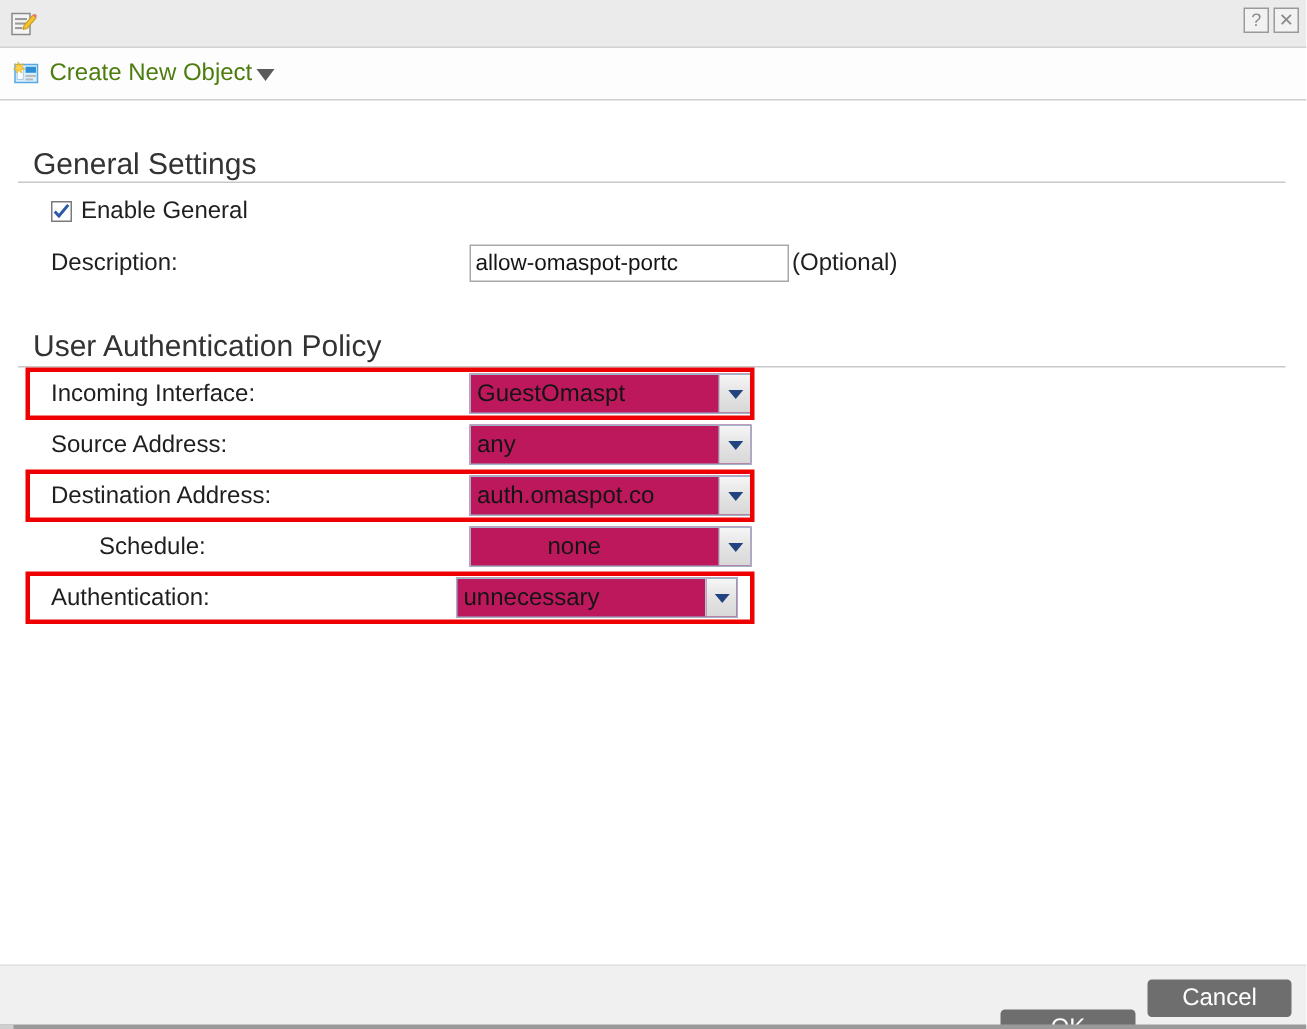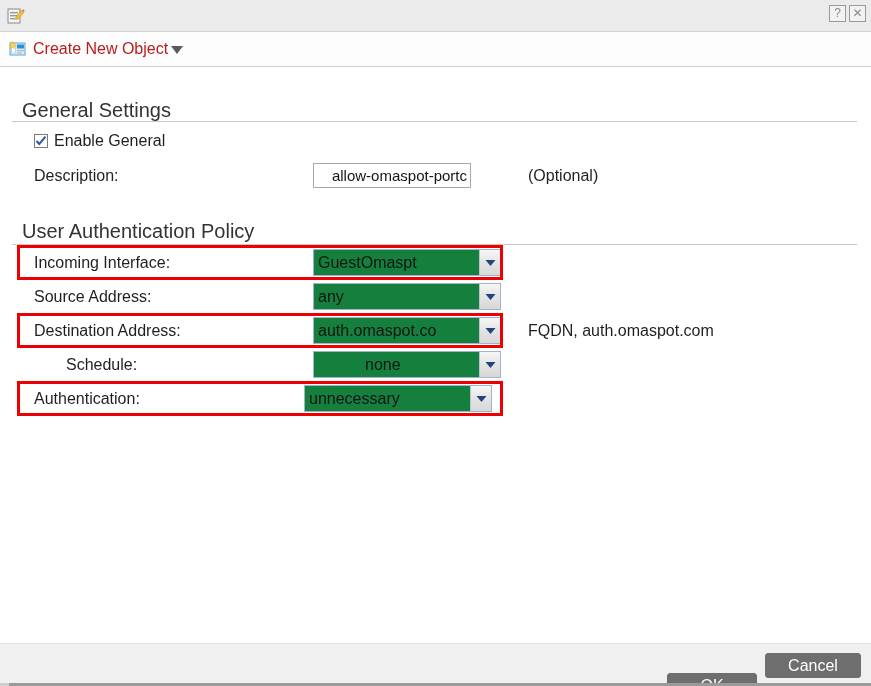--- a/index.html
+++ b/index.html
@@ -75,21 +75,21 @@
     padding-left: 8px;
   }
   .toolbar-icon {
     position: relative;
     width: 18px; height: 16px;
     margin-right: 7px;
     flex: 0 0 auto;
   }
   .toolbar-label {
     font-size: 16px;
-    color: #b91c1c;
+    color: #4d7c0f;
   }
   .caret {
     width: 0; height: 0;
     border-left: 6px solid transparent;
     border-right: 6px solid transparent;
     border-top: 8px solid #5a5a5a;
     margin-left: 3px;
     margin-top: 2px;
   }
 
@@ -135,38 +135,37 @@
     position: relative;
     margin-right: 6px;
     flex: 0 0 auto;
   }
   .cb svg { position: absolute; left: 0; top: 0; }
   .cb-label { font-size: 16px; color: #1f1f1f; }
 
   
   .txt-input {
     position: absolute;
-    width: 158px; height: 25px;
+    width: 213px; height: 25px;
     border: 1px solid #a8a8a8;
     background: #ffffff;
     box-sizing: border-box;
     font-family: "Liberation Sans", sans-serif;
     font-size: 15px;
     color: #151515;
     padding: 0 3px;
     outline: none;
-    text-align: right;
   }
 
   
   .dd {
     position: absolute;
     width: 188px; height: 27px;
     border: 1px solid #9fb3c9;
-    background: #15803d;
+    background: #be185d;
     box-sizing: border-box;
     display: flex;
     align-items: center;
     cursor: pointer;
     overflow: hidden;
   }
   .dd-value {
     flex: 1 1 auto;
     padding-left: 4px;
     font-size: 16px;
@@ -320,21 +319,20 @@
   <div class="field-label" style="position:absolute; left:34px; top:254px;">Destination Address:</div>
   <div class="dd" style="left:313px; top:249px;">
     <span class="dd-value">auth.omaspot.co</span>
     <span class="dd-btn">
       <svg width="11" height="8" viewBox="0 0 11 8">
           <polygon points="0.5,1 10.5,1 5.5,7" fill="#22447e"></polygon>
         </svg>
     </span>
   </div>
   <div class="hl" style="left:17px; top:245px; width:486px; height:35px;"></div>
-  <div class="side-note" style="left:528px; top:254px;">FQDN, auth.omaspot.com</div>
 
   <div class="field-label" style="position:absolute; left:34px; top:288px;margin-left:32px;">Schedule:</div>
   <div class="dd" style="left:313px; top:283px;padding-left:47px;">
     <span class="dd-value">none</span>
     <span class="dd-btn">
       <svg width="11" height="8" viewBox="0 0 11 8">
           <polygon points="0.5,1 10.5,1 5.5,7" fill="#22447e"></polygon>
         </svg>
     </span>
   </div>

